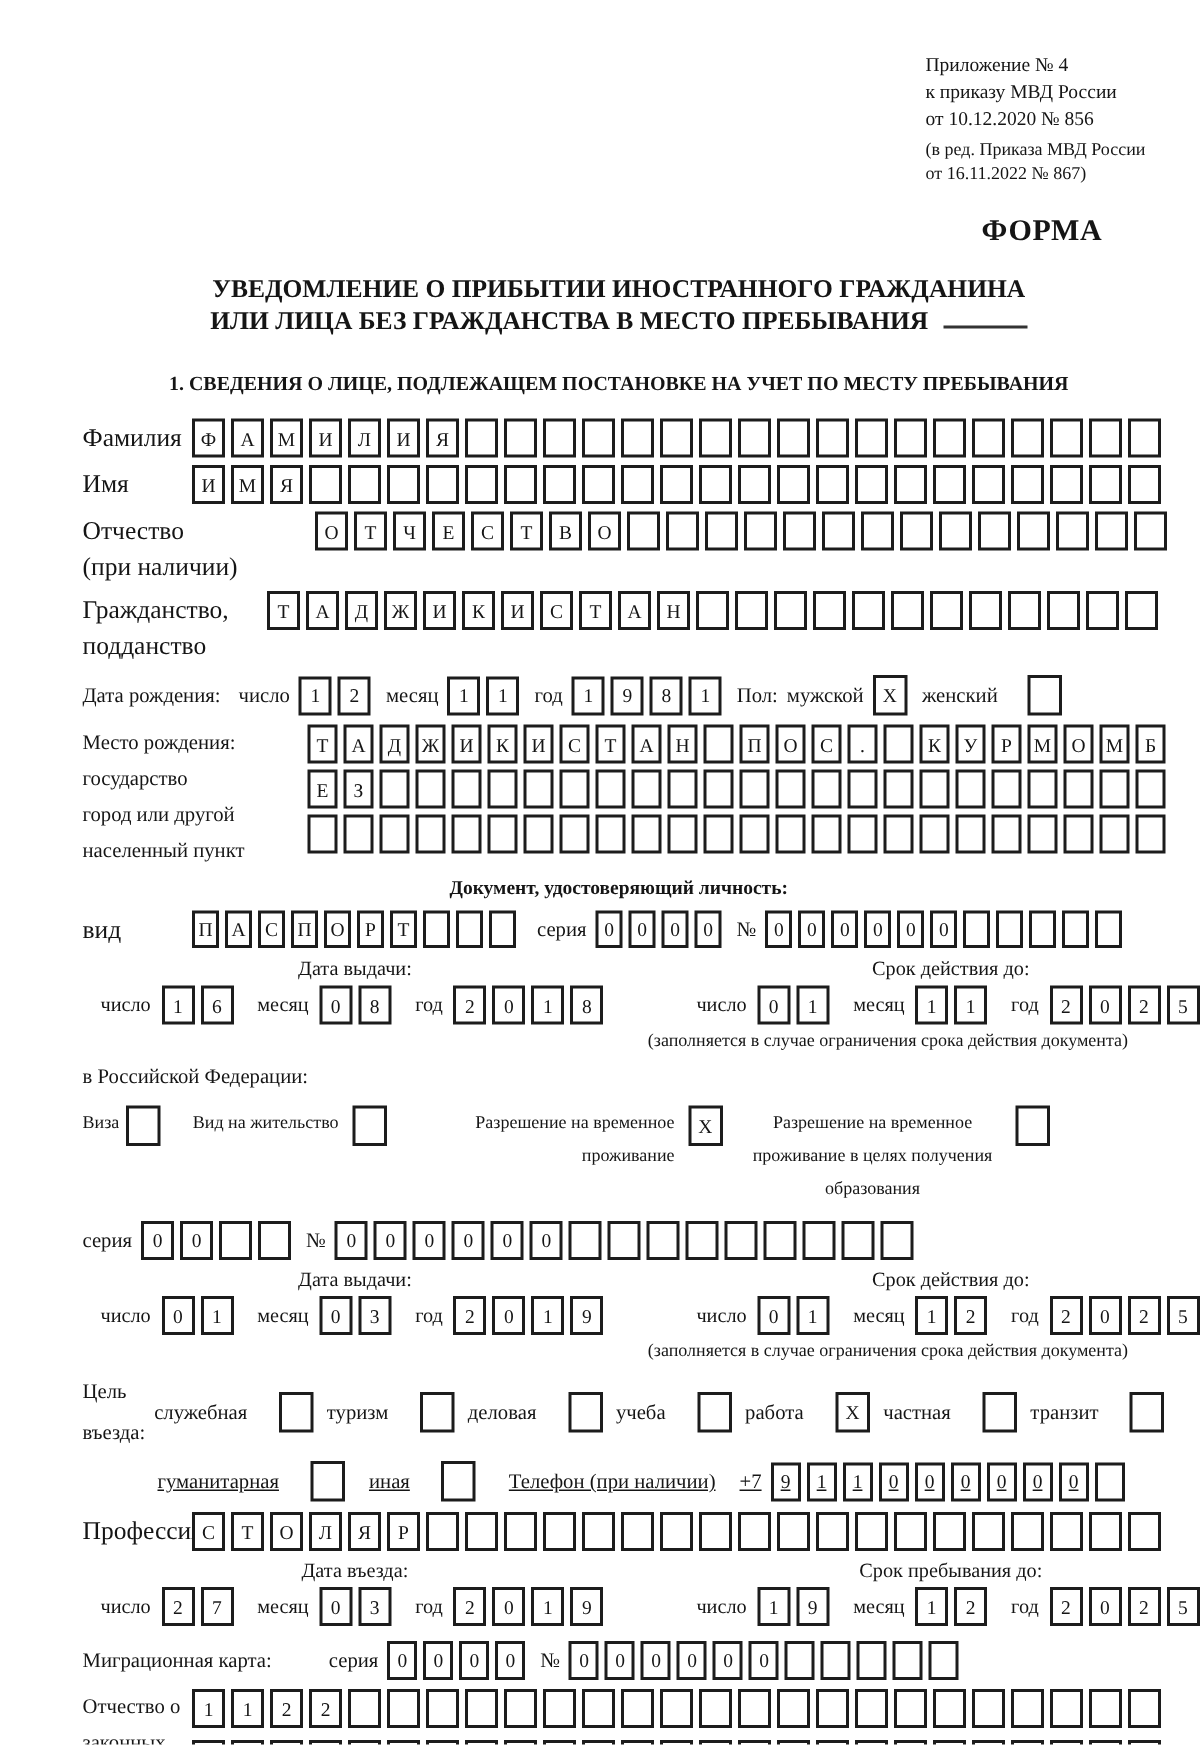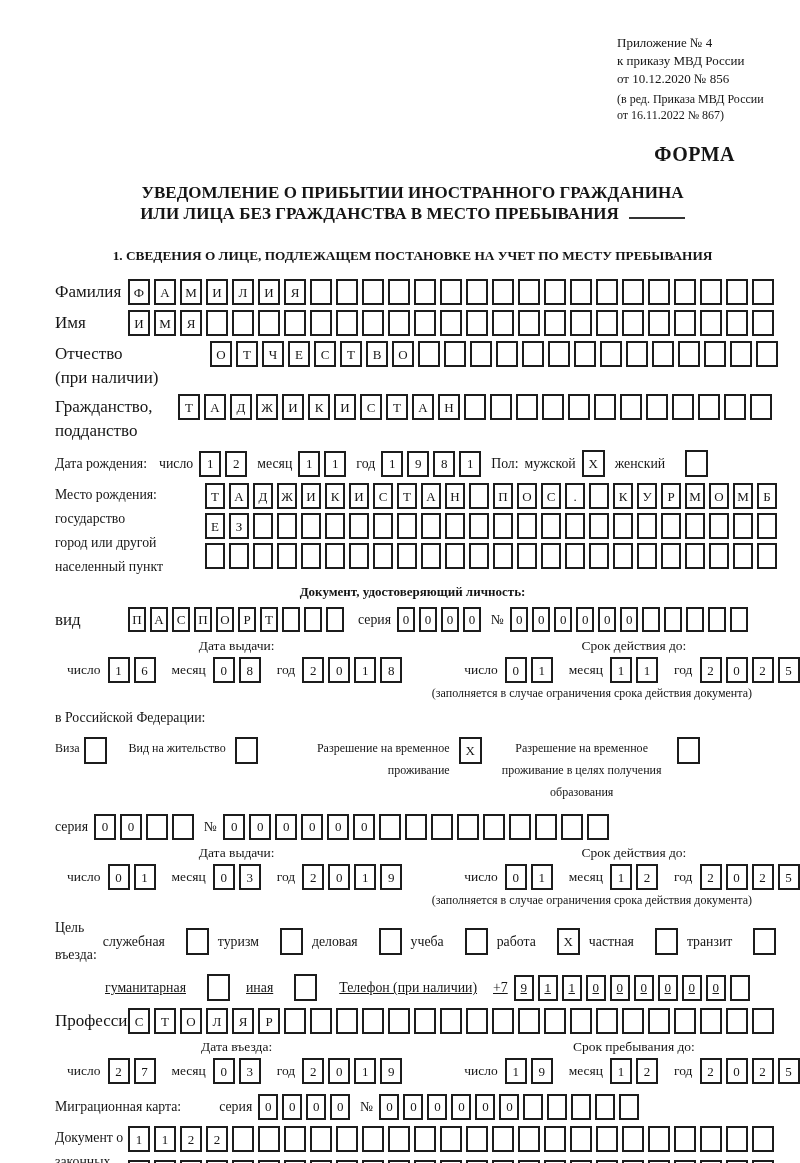--- a/index.html
+++ b/index.html
@@ -688,21 +688,21 @@
           <span class="cell"></span>
           <span class="cell"></span>
           <span class="cell"></span>
           <span class="cell"></span>
           <span class="cell"></span>
         </span>
     </div>
 
     <div class="reps">
       <div class="lblcol">
-        <div>Документ о</div>
+        <div>Отчество о</div>
         <div>законных</div>
 
       </div>
       <div class="boxcol">
         <div class="cells" style="margin-bottom:8px;">
             <span class="cell">1</span>
             <span class="cell">1</span>
             <span class="cell">2</span>
             <span class="cell">2</span>
             <span class="cell"></span>

